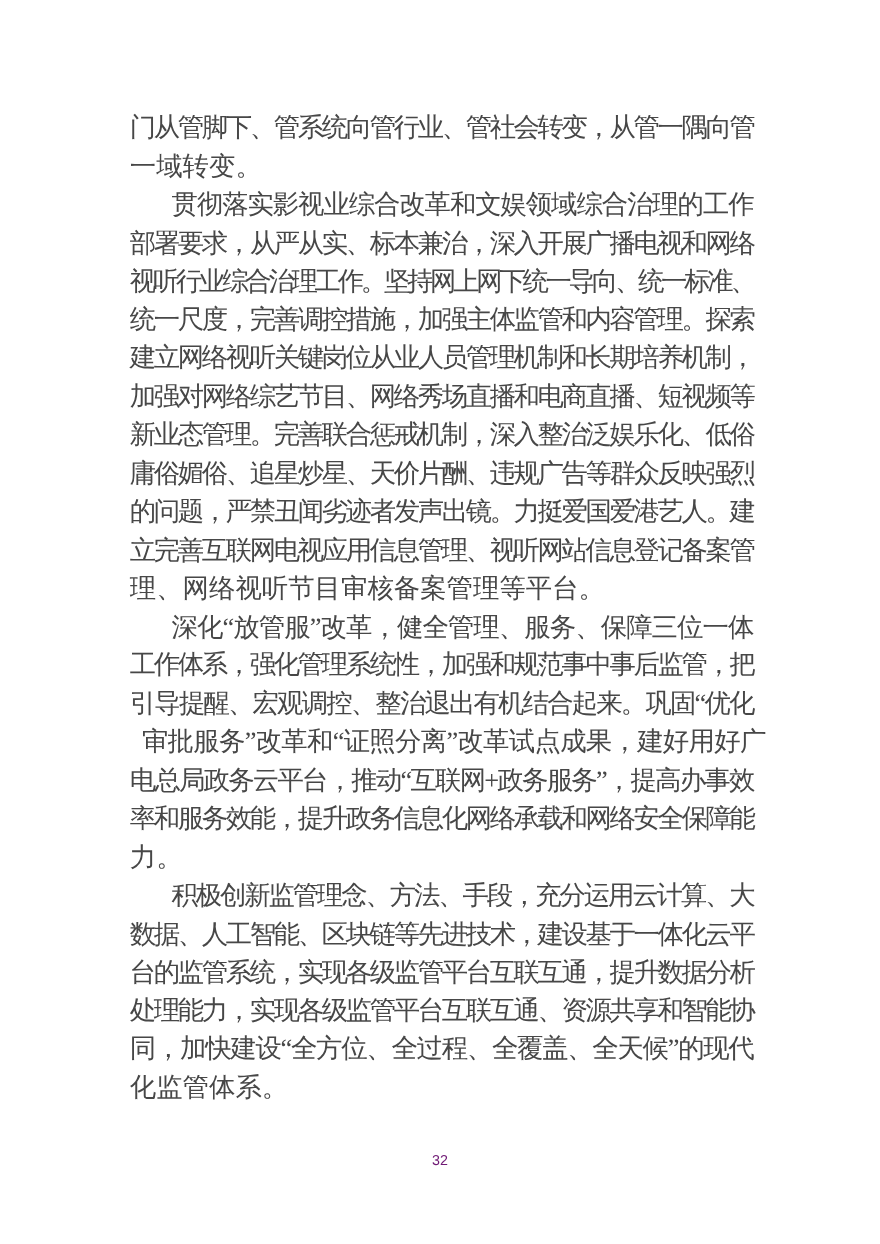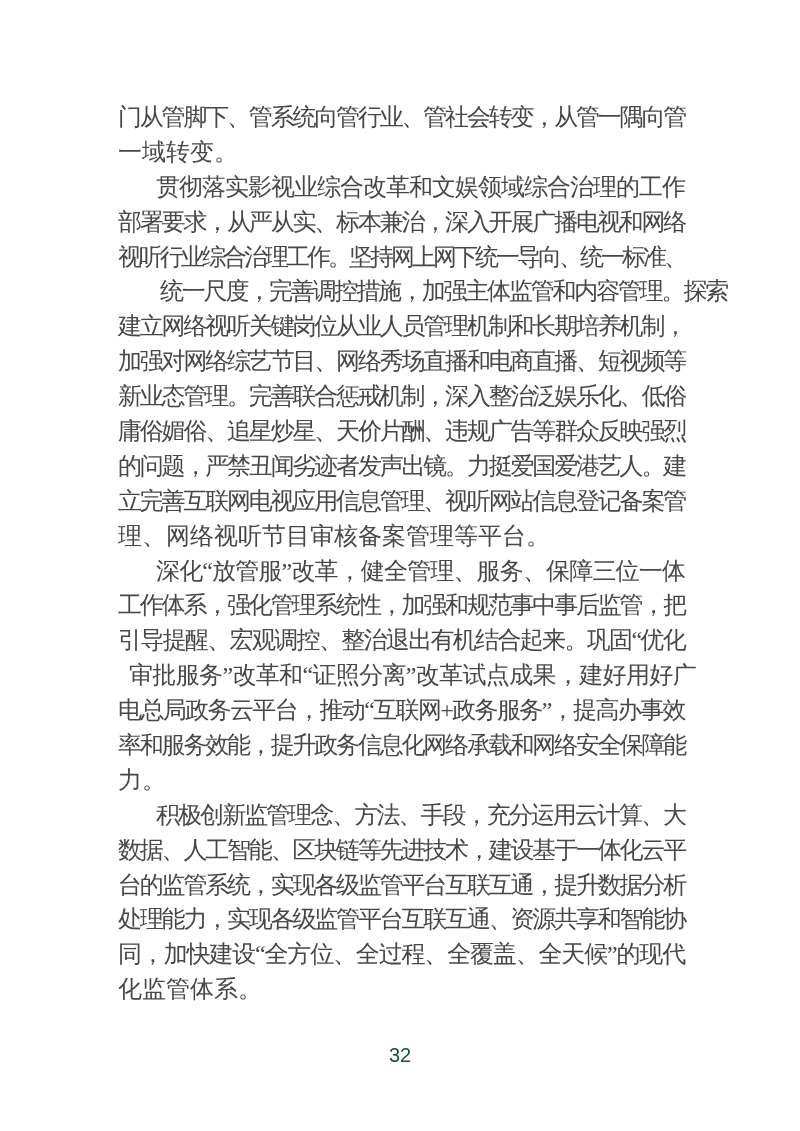--- a/index.html
+++ b/index.html
@@ -41,36 +41,36 @@
   .line span {
     display: inline;
   }
   .page-number {
     position: absolute;
     left: 0;
     top: 1044px;
     width: 800px;
     text-align: center;
     font-family: "Liberation Sans", sans-serif;
-    font-size: 20px;
+    font-size: 13px;
     line-height: 22px;
-    color: #14532d;
+    color: #701a75;
   }
 </style>
 </head>
 <body>
 
 <div class="page">
   <div class="text-block">
       <div class="line"><span style="letter-spacing: -2.19231px;">门从管脚下、管系统向管行业、管社会转变，从管一隅向管</span></div>
       <div class="line para-end"><span>一域转变。</span></div>
       <div class="line indent"><span style="letter-spacing: -1px; margin-top: 11px;">贯彻落实影视业综合改革和文娱领域综合治理的工作</span></div>
       <div class="line"><span style="letter-spacing: -2.19231px;">部署要求，从严从实、标本兼治，深入开展广播电视和网络</span></div>
       <div class="line"><span style="letter-spacing: -3px;">视听行业综合治理工作。坚持网上网下统一导向、统一标准、</span></div>
-      <div class="line"><span style="letter-spacing: -2.19231px; margin-left: 42px;">统一尺度，完善调控措施，加强主体监管和内容管理。探索</span></div>
+      <div class="line"><span style="letter-spacing: -2.19231px;">统一尺度，完善调控措施，加强主体监管和内容管理。探索</span></div>
       <div class="line"><span style="letter-spacing: -2.19231px;">建立网络视听关键岗位从业人员管理机制和长期培养机制，</span></div>
       <div class="line"><span style="letter-spacing: -2.19231px;">加强对网络综艺节目、网络秀场直播和电商直播、短视频等</span></div>
       <div class="line"><span style="letter-spacing: -2.19231px;">新业态管理。完善联合惩戒机制，深入整治泛娱乐化、低俗</span></div>
       <div class="line"><span style="letter-spacing: -2.19231px;">庸俗媚俗、追星炒星、天价片酬、违规广告等群众反映强烈</span></div>
       <div class="line"><span style="letter-spacing: -2.19231px;">的问题，严禁丑闻劣迹者发声出镜。力挺爱国爱港艺人。建</span></div>
       <div class="line"><span style="letter-spacing: -2.19231px;">立完善互联网电视应用信息管理、视听网站信息登记备案管</span></div>
       <div class="line para-end"><span>理、网络视听节目审核备案管理等平台。</span></div>
       <div class="line indent"><span style="letter-spacing: -0.846354px;">深化“放管服”改革，健全管理、服务、保障三位一体</span></div>
       <div class="line"><span style="letter-spacing: -2.19231px;">工作体系，强化管理系统性，加强和规范事中事后监管，把</span></div>
       <div class="line"><span style="letter-spacing: -1.67909px;">引导提醒、宏观调控、整治退出有机结合起来。巩固“优化</span></div>

